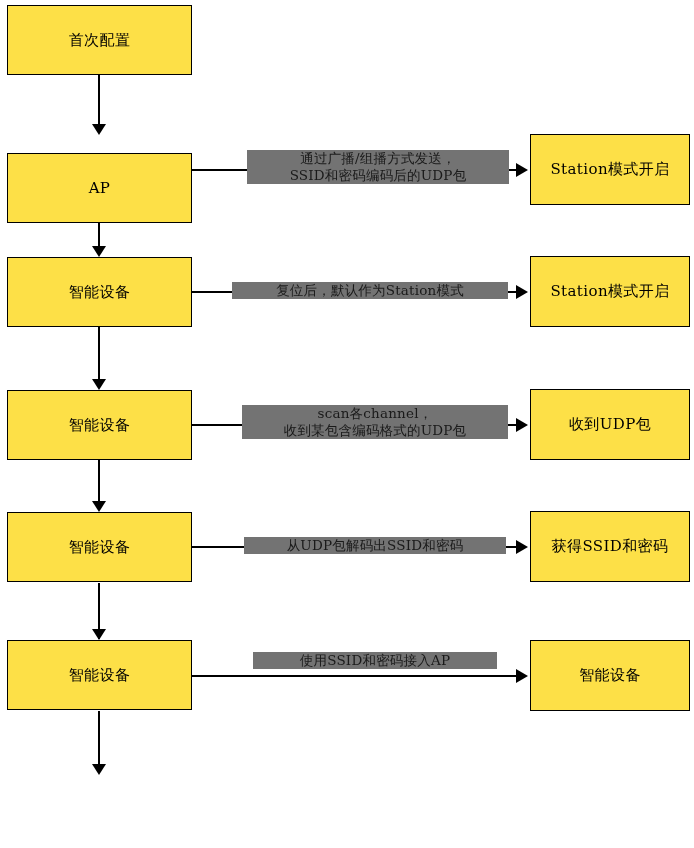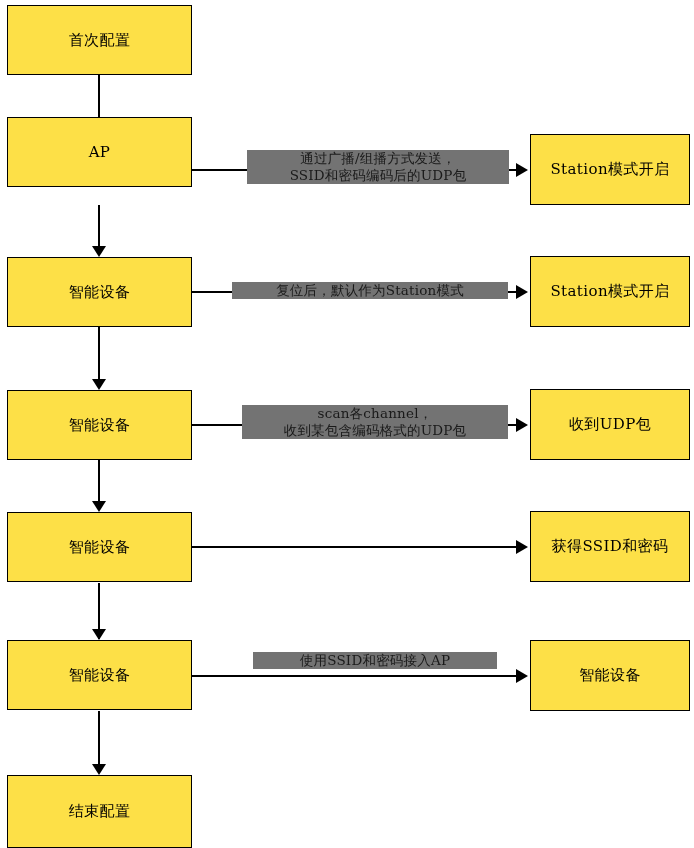--- a/index.html
+++ b/index.html
@@ -133,36 +133,36 @@
   <div class="arrow-right" style="left:516px; top:669px;"></div>
 
   <div class="edge-label" style="left:247px; top:150px; width:258px;">通过广播/组播方式发送，
 SSID和密码编码后的UDP包</div>
 
   <div class="edge-label" style="left:232px; top:282px; width:272px;">复位后，默认作为Station模式</div>
 
   <div class="edge-label" style="left:242px; top:405px; width:262px;">scan各channel，
 收到某包含编码格式的UDP包</div>
 
+  <div class="edge-label" style="left:244px; top:537px; width:258px;">从UDP包解码出SSID和密码</div>
 
   <div class="edge-label" style="left:253px; top:652px; width:240px;">使用SSID和密码接入AP</div>
 
   <div class="node left" style="top:5px;">首次配置</div>
 
-  <div class="node left" style="top:117px;">AP</div>
+  <div class="node left" style="top:153px;">AP</div>
 
   <div class="node left" style="top:257px;">智能设备</div>
 
   <div class="node left" style="top:390px;">智能设备</div>
 
   <div class="node left" style="top:512px;">智能设备</div>
 
   <div class="node left" style="top:640px;">智能设备</div>
 
-  <div class="node left" style="top:775px; height:73px;">结束配置</div>
 
   <div class="node right" style="top:134px;">Station模式开启</div>
 
   <div class="node right" style="top:256px;">Station模式开启</div>
 
   <div class="node right" style="top:389px;">收到UDP包</div>
 
   <div class="node right" style="top:511px;">获得SSID和密码</div>
 
   <div class="node right" style="top:640px;">智能设备</div>

